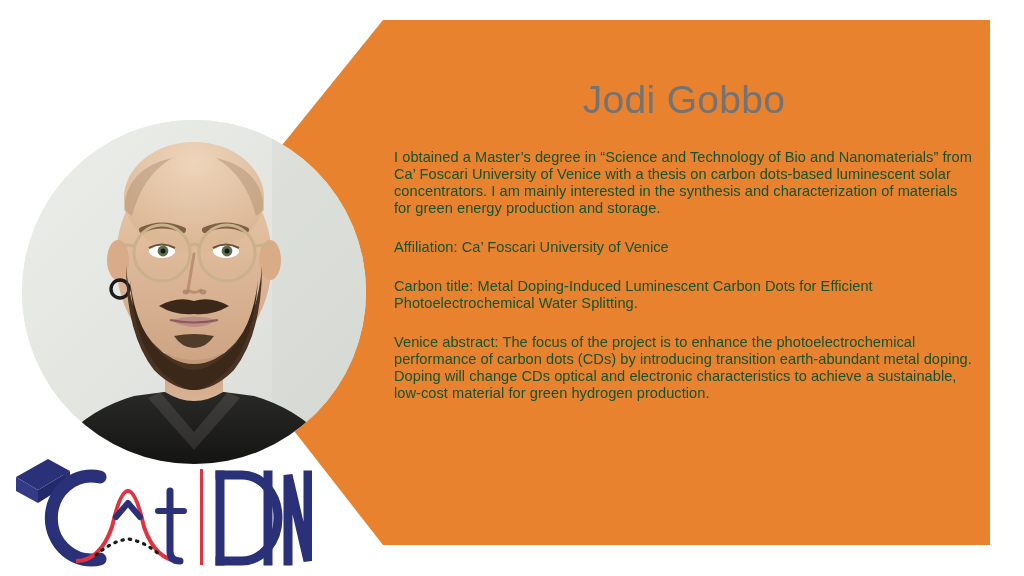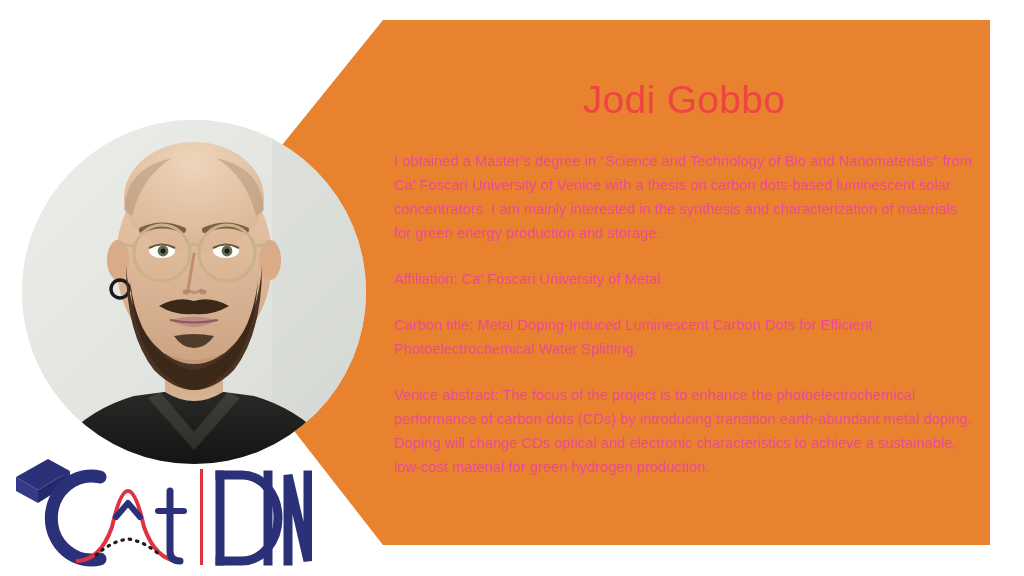--- a/index.html
+++ b/index.html
@@ -45,33 +45,33 @@
   #logo svg { display:block; width:308px; height:116px; }
 
   
   #content {
     position:absolute;
     left:394px; top:20px;
     width:580px;
     z-index:4;
   }
   #person-name {
-    color:#ef4444;
+    color:#737373;
     font-size:39px;
     font-weight:300;
     letter-spacing:0.3px;
     text-align:center;
     margin-top:58px;
     margin-bottom:0;
     white-space:nowrap;
   }
   .body-block {
-    color:#ec4899;
+    color:#14532d;
     font-size:14.6px;
-    line-height:24px;
+    line-height:17px;
     margin-top:22px;
     width:578px;
     letter-spacing:0.05px;
   }
   .body-block.first { margin-top:27px; }
   .lead-label { font-weight:400; }
 </style>
 </head>
 <body>
 
@@ -213,21 +213,21 @@
   </div>
 
   <div id="content">
 
     <h1 id="person-name">Jodi Gobbo</h1>
 
     <p class="body-block first"> I obtained a Master’s degree in “Science and Technology of Bio and Nanomaterials” from Ca’ Foscari University of Venice with a thesis on carbon dots-based luminescent solar concentrators. I am mainly interested in the synthesis and characterization of materials for green energy production and storage.</p>
 
 
     <p class="body-block">
-      <span class="lead-label">Affiliation:</span><span> Ca’ Foscari University of Metal</span>
+      <span class="lead-label">Affiliation:</span><span> Ca’ Foscari University of Venice</span>
     </p>
 
     <p class="body-block">
       <span class="lead-label">Carbon title:</span><span> Metal Doping-Induced Luminescent Carbon Dots for Efficient Photoelectrochemical Water Splitting.</span>
     </p>
 
     <p class="body-block">
       <span class="lead-label">Venice abstract:</span><span> The focus of the project is to enhance the photoelectrochemical performance of carbon dots (CDs) by introducing transition earth-abundant metal doping. Doping will change CDs optical and electronic characteristics to achieve a sustainable, low-cost material for green hydrogen production.</span>
     </p>
 

